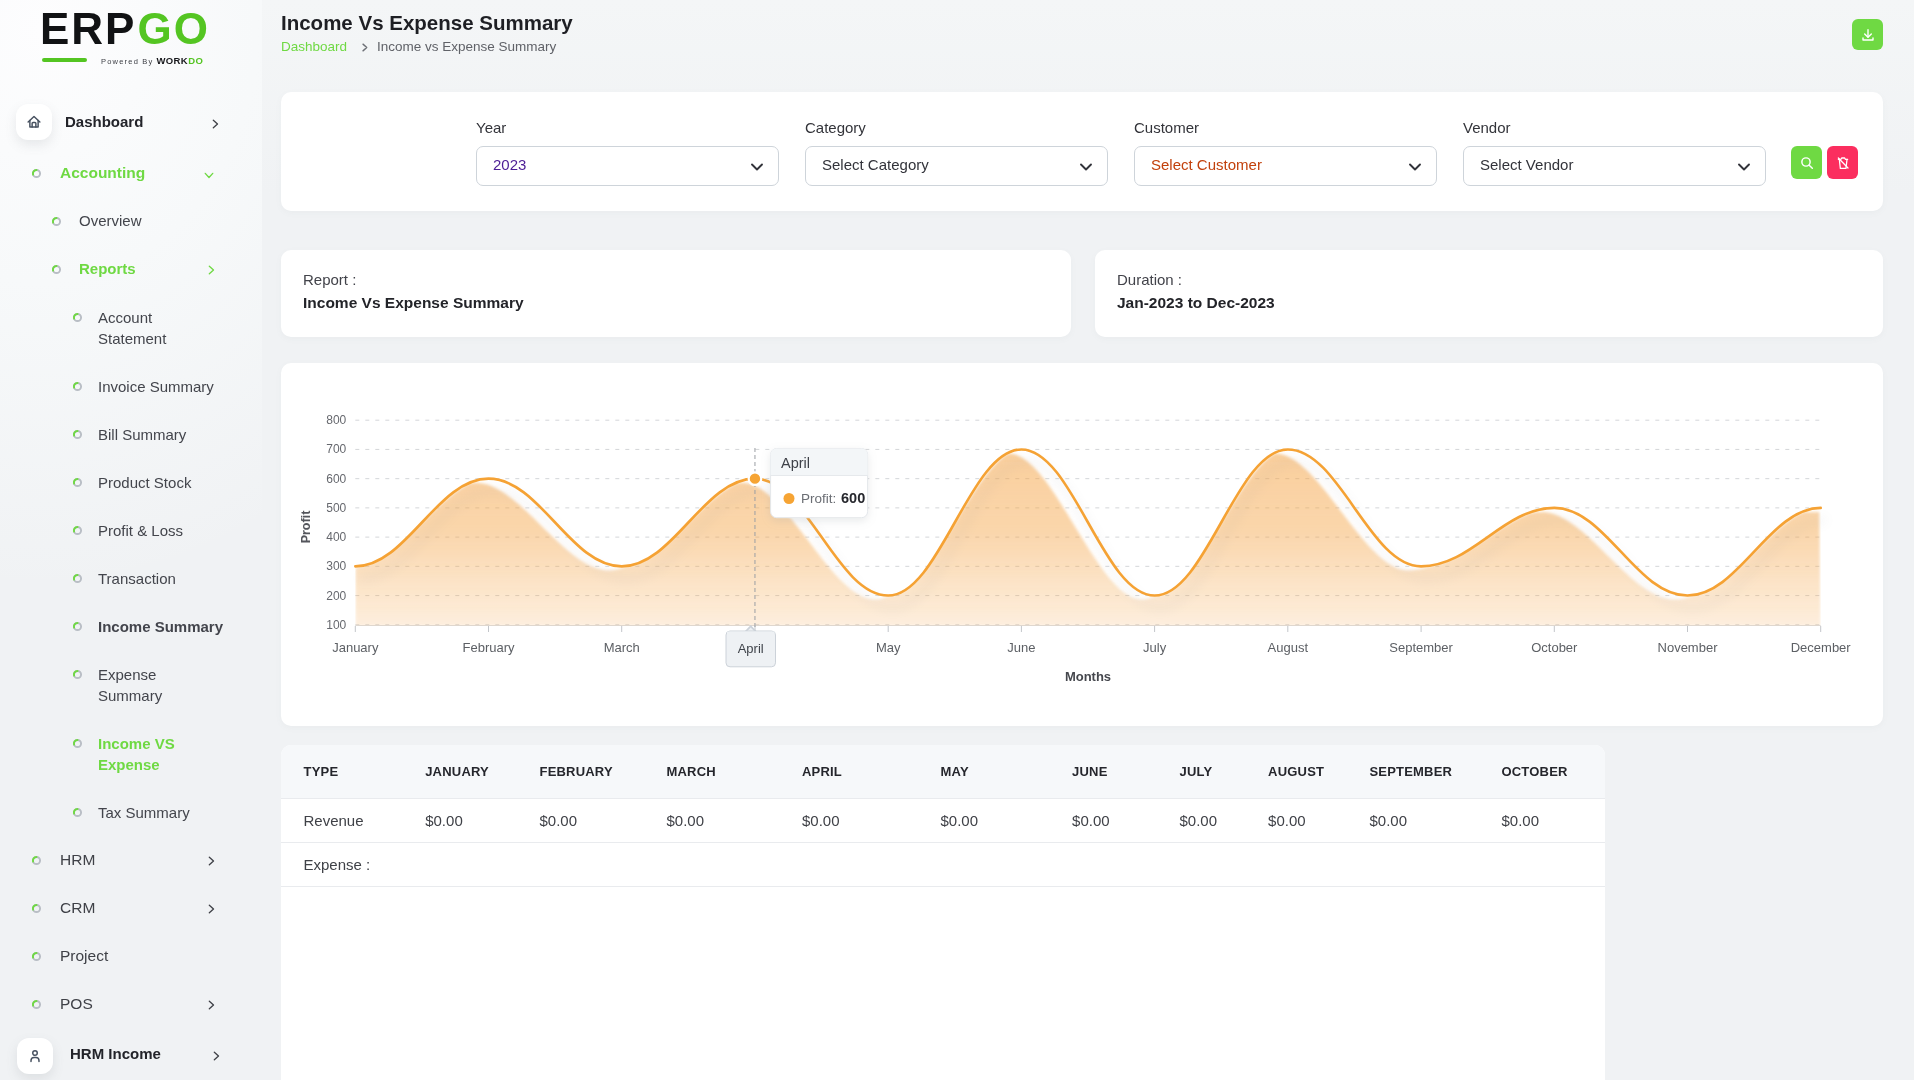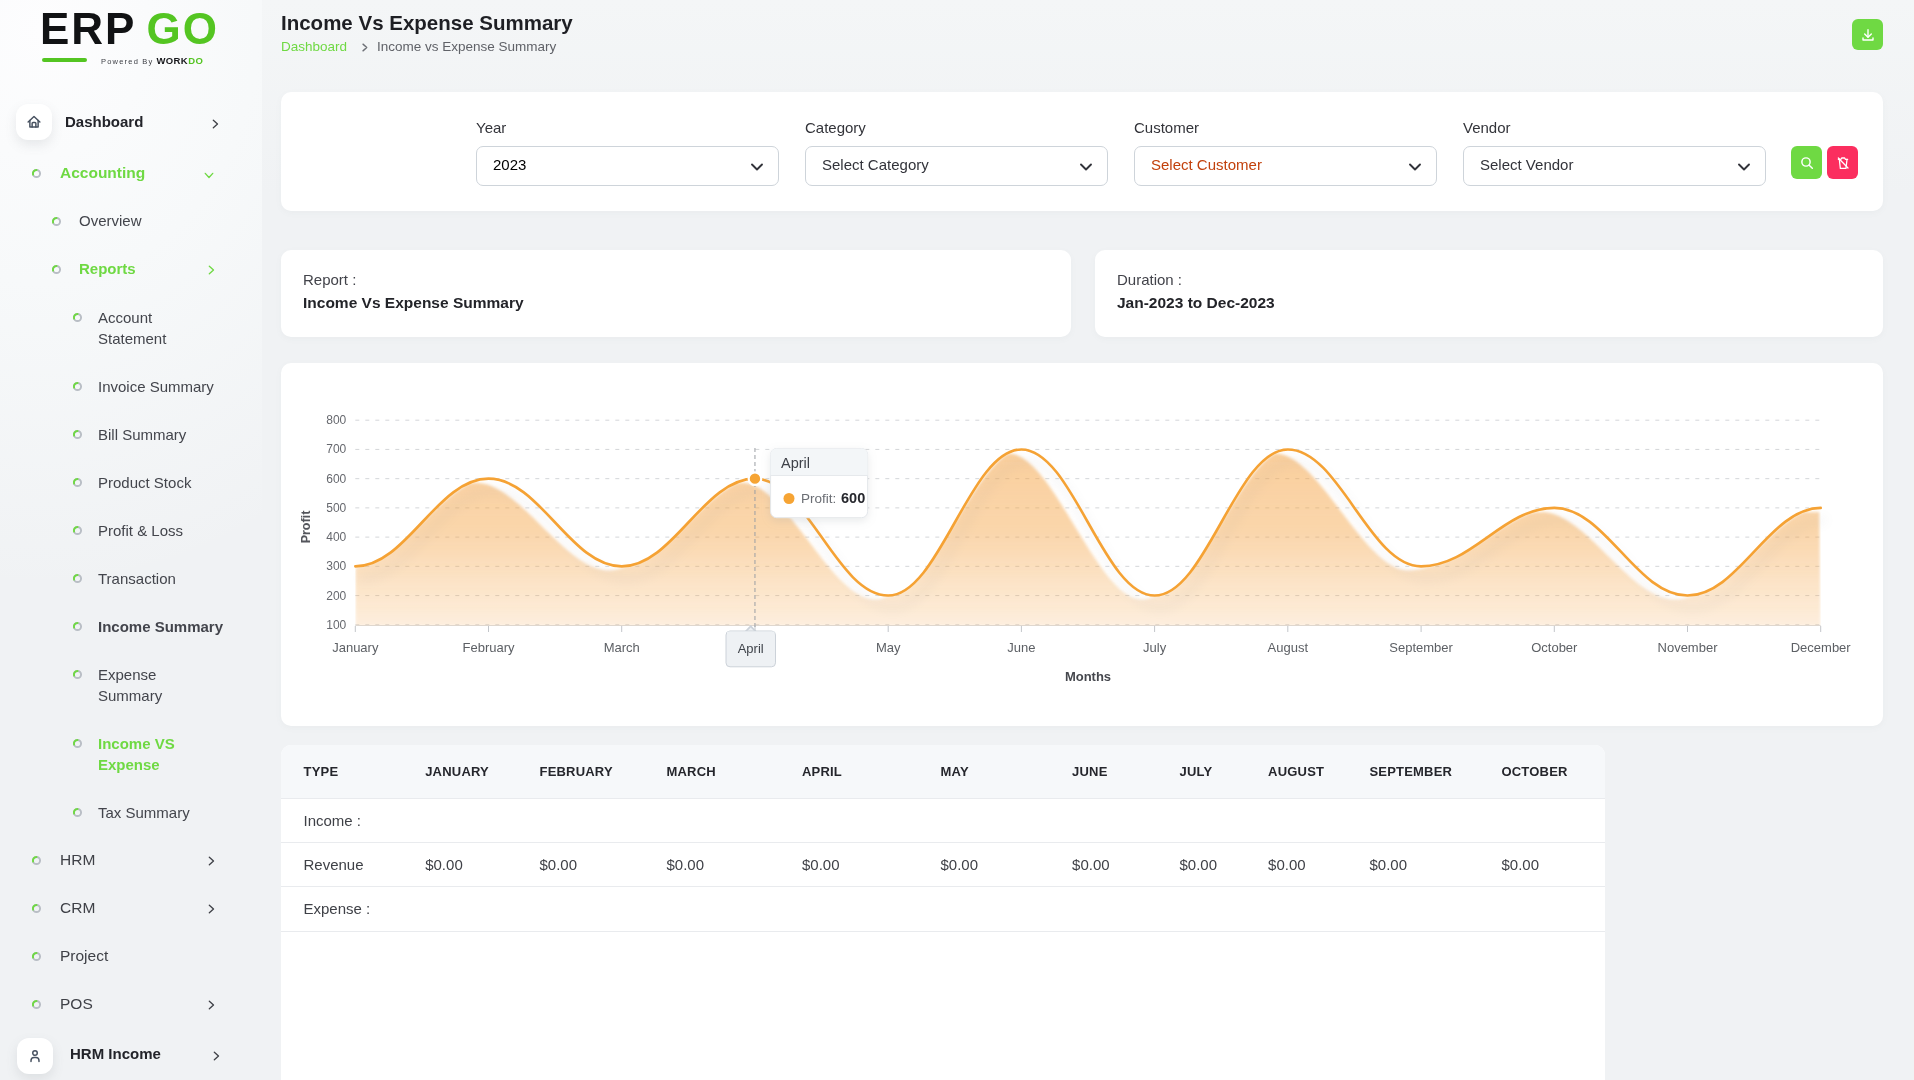--- a/index.html
+++ b/index.html
@@ -4,21 +4,21 @@
 * { margin:0; padding:0; box-sizing:border-box; }
 body { width:1914px; height:1080px; overflow:hidden; position:relative;
   font-family:"Liberation Sans", sans-serif; background:linear-gradient(180deg,#f4f6f7 0%,#f0f2f4 18%,#f0f2f4 100%); }
 th { text-align:left; font-size:13px; font-weight:bold; color:#25262c; padding:0 0 0 22.5px; letter-spacing:0.2px; }
 td { padding:0 0 0 22.5px; height:44.4px; }
 tbody tr { border-top:1px solid #e9ebee; }
 tbody tr:last-child { border-bottom:1px solid #e9ebee; }
 </style></head>
 <body>
 <div style="position:absolute;left:0;top:0;width:262px;height:1080px;background:radial-gradient(ellipse 480px 560px at 40px 30px, #fdfdfe 0%, #f7f9fa 45%, rgba(240,242,244,0) 100%)"></div>
-<div style="position:absolute;left:40px;top:4px;font-weight:bold;font-size:44px;letter-spacing:2px;color:#111214">ERP<span style="color:#54c522;margin-left:10px">GO</span></div>
+<div style="position:absolute;left:40px;top:4px;font-weight:bold;font-size:44px;letter-spacing:2px;color:#111214">ERP<span style="color:#54c522;margin-left:1px">GO</span></div>
 <div style="position:absolute;left:42px;top:58px;width:45px;height:4px;border-radius:2px;background:#54c522"></div>
 <div style="position:absolute;left:101px;top:55px;font-size:7.5px;letter-spacing:1.2px;color:#3c3e44">Powered By<b style="font-size:9.5px;letter-spacing:0.4px;color:#15161a;margin-left:3px">WORK<span style="color:#54c522">DO</span></b></div>
 <div style="position:absolute;left:16px;top:104px;width:36px;height:36px;background:#fff;border-radius:12px;box-shadow:0 5px 12px rgba(90,100,110,0.13)"></div>
 <svg style="position:absolute;left:26px;top:114px" width="16" height="16" viewBox="0 0 24 24" fill="none" stroke="#475160" stroke-width="2.2" stroke-linecap="round" stroke-linejoin="round">
     <path d="M3.2 12 L12 3.8 L20.8 12"></path>
     <path d="M5.8 9.6 V19.6 H18.2 V9.6"></path>
     <path d="M9.2 19.4 V14 q0-1.3 1.3-1.3 h3 q1.3 0 1.3 1.3 V19.4"></path>
   </svg>
 <div style="position:absolute;left:65px;top:113px;font-size:15px;font-weight:bold;color:#23242a">Dashboard</div>
 <svg style="position:absolute;left:210px;top:118.5px" width="10" height="10" viewBox="0 0 12 12">
@@ -141,21 +141,21 @@
 <div style="position:absolute;left:377px;top:39px;font-size:13.5px;color:#606268">Income vs Expense Summary</div>
 <div style="position:absolute;left:1852px;top:19px;width:31px;height:31px;background:#6fd943;border-radius:6px"></div>
 <svg style="position:absolute;left:1859.5px;top:26.5px" width="16" height="16" viewBox="0 0 24 24" fill="none" stroke="#ffffff" stroke-width="2.1" stroke-linecap="round" stroke-linejoin="round">
     <path d="M12 4 V15"></path>
     <path d="M7 10.5 L12 15.5 L17 10.5"></path>
     <path d="M4.5 16.5 V19.5 H19.5 V16.5"></path>
   </svg>
 <div style="position:absolute;left:281px;top:92px;width:1602px;height:119px;background:#fff;border-radius:10px;box-shadow:0 2px 6px rgba(120,130,140,0.05)"></div>
 <div style="position:absolute;left:476px;top:119px;font-size:15px;color:#33343a">Year</div>
 <div style="position:absolute;left:476px;top:146px;width:303px;height:40px;background:#fff;border:1px solid #ced4da;border-radius:7px"></div>
-<div style="position:absolute;left:493px;top:156px;font-size:15px;color:#000000">2023</div>
+<div style="position:absolute;left:493px;top:156px;font-size:15px;color:#4c1d95">2023</div>
 <svg style="position:absolute;left:750px;top:160px" width="14" height="14" viewBox="0 0 14 14">
     <path d="M2 4.5 L7 9.5 L12 4.5" fill="none" stroke="#32333a" stroke-width="1.9" stroke-linecap="round" stroke-linejoin="round"></path>
   </svg>
 <div style="position:absolute;left:805px;top:119px;font-size:15px;color:#33343a">Category</div>
 <div style="position:absolute;left:805px;top:146px;width:303px;height:40px;background:#fff;border:1px solid #ced4da;border-radius:7px"></div>
 <div style="position:absolute;left:822px;top:156px;font-size:15px;color:#32333a">Select Category</div>
 <svg style="position:absolute;left:1079px;top:160px" width="14" height="14" viewBox="0 0 14 14">
     <path d="M2 4.5 L7 9.5 L12 4.5" fill="none" stroke="#32333a" stroke-width="1.9" stroke-linecap="round" stroke-linejoin="round"></path>
   </svg>
 <div style="position:absolute;left:1134px;top:119px;font-size:15px;color:#33343a">Customer</div>
@@ -305,35 +305,20 @@
           <th>JULY</th>
           <th>AUGUST</th>
           <th>SEPTEMBER</th>
           <th>OCTOBER</th>
           <th>NOVEMBER</th>
           <th>DECEMBER</th>
         </tr>
       </thead>
 <tbody>
 <tr>
-          <td>Income :</td>
-          <td></td>
-          <td></td>
-          <td></td>
-          <td></td>
-          <td></td>
-          <td></td>
-          <td></td>
-          <td></td>
-          <td></td>
-          <td></td>
-          <td></td>
-          <td></td>
-        </tr>
-<tr>
           <td>Revenue</td>
           <td>$0.00</td>
           <td>$0.00</td>
           <td>$0.00</td>
           <td>$0.00</td>
           <td>$0.00</td>
           <td>$0.00</td>
           <td>$0.00</td>
           <td>$0.00</td>
           <td>$0.00</td>

